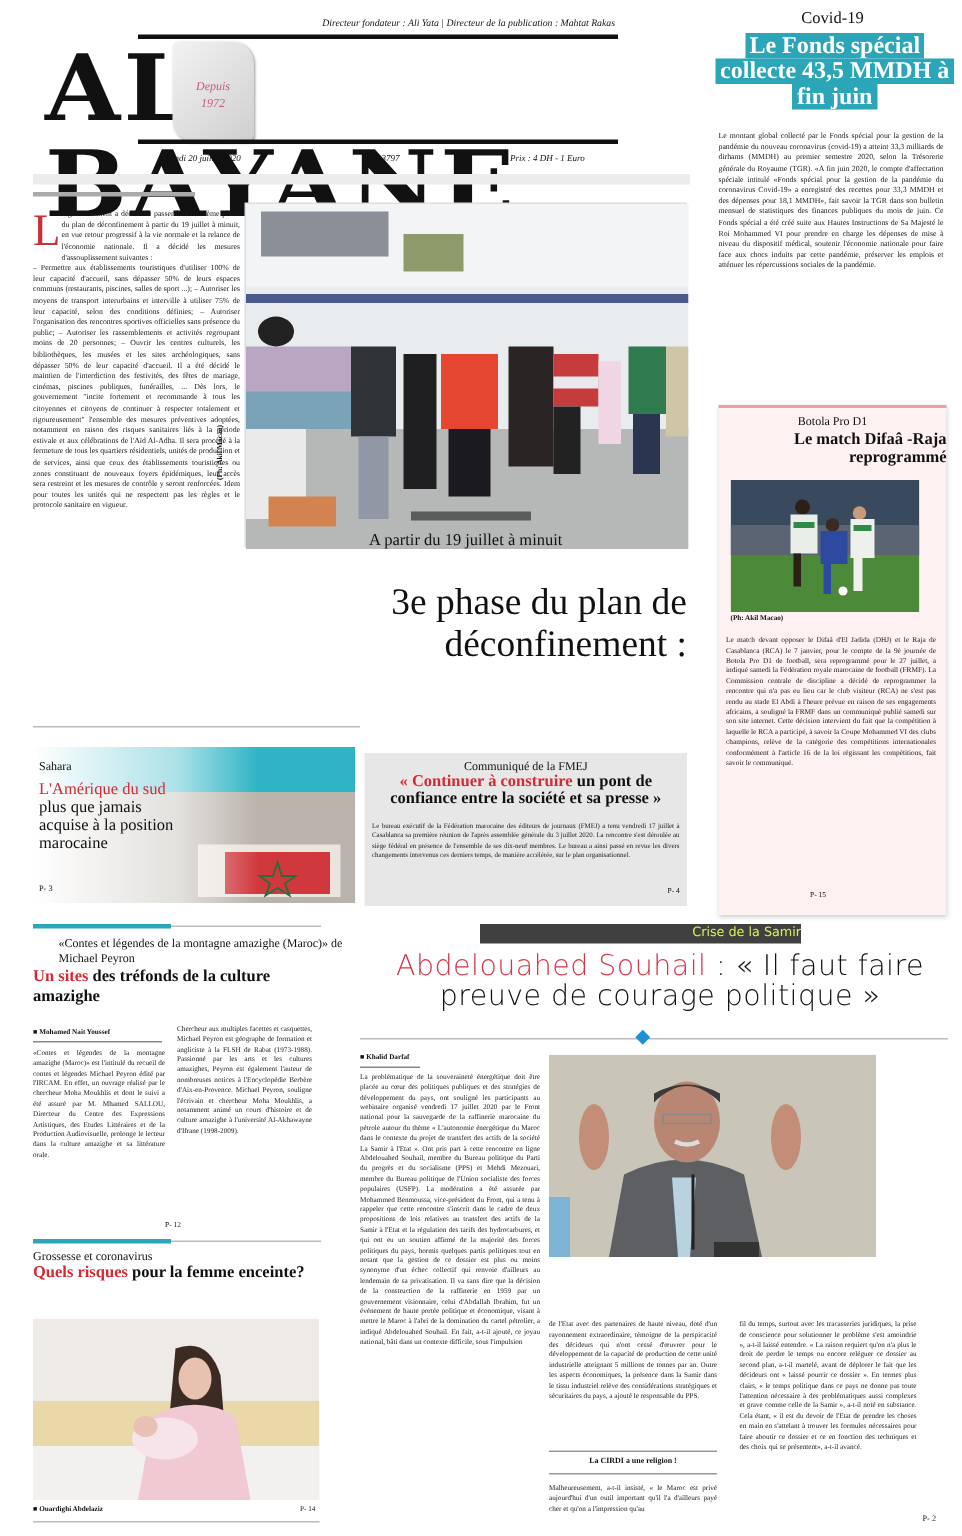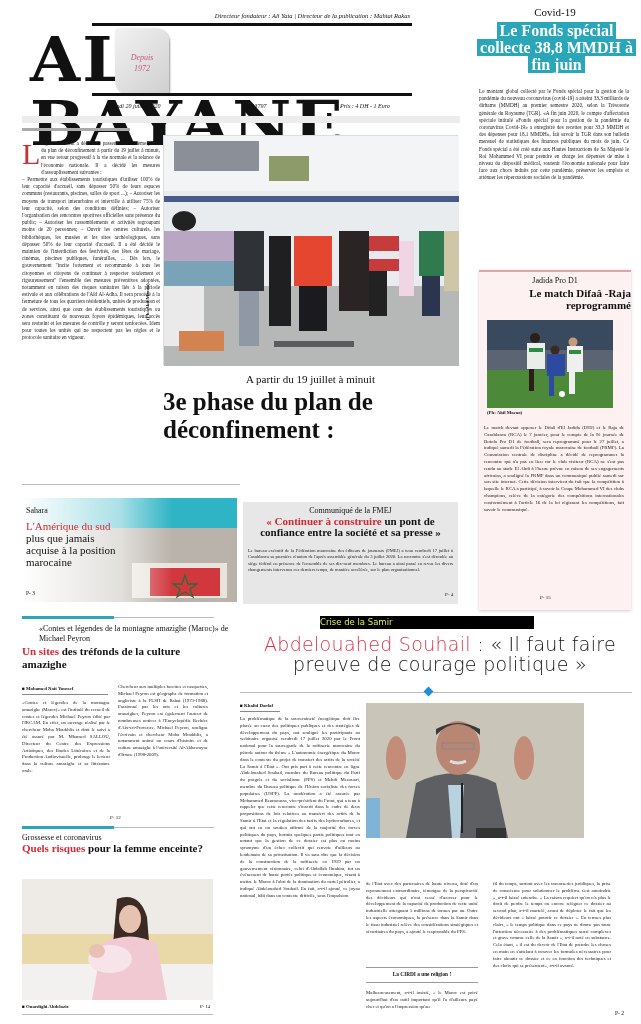--- a/index.html
+++ b/index.html
@@ -27,22 +27,22 @@
 #covid-title span{background:#2aa6b8;padding:0 3px;box-decoration-break:clone;-webkit-box-decoration-break:clone}
 #covid-body{left:479px;top:88px;width:150px}
 
 #lead-bar{left:22px;top:128px;width:108px;height:3px;background:#aaa}
 #lead-drop{left:22px;top:140px;font-size:30px;line-height:28px;color:#c8303a}
 #lead-body{left:22px;top:140px;width:138px}
 #lead-body .first{display:block;padding-left:19px}
 
 #main-photo{left:163px;top:135px;width:295px;height:230px;border:1px solid #ddd}
 #photo-credit-main{left:145px;top:320px;font-size:5px;font-weight:bold;transform:rotate(-90deg);transform-origin:left top;white-space:nowrap}
-#main-kicker{left:163px;top:373px;width:295px;text-align:center;font-size:11px}
-#main-headline{left:163px;top:388px;width:295px;text-align:left;font-size:25px;line-height:28px;font-weight:bold}
+#main-kicker{left:163px;top:354px;width:295px;text-align:center;font-size:11px}
+#main-headline{left:163px;top:388px;width:295px;text-align:right;font-size:25px;line-height:28px;font-weight:normal}
 #lead-sep{left:22px;top:484px;width:218px;height:1px;background:#bbb}
 
 #sahara-box{left:22px;top:498px;width:215px;height:104px;overflow:hidden}
 #sahara-kicker{left:26px;top:506px;font-size:8px}
 #sahara-title{left:26px;top:520px;width:90px;font-size:11px;line-height:12px;font-weight:normal}
 #sahara-page{left:26px;top:590px;font-size:5.5px}
 
 #fmej-box{left:243px;top:502px;width:215px;height:102px;background:#e7e7e7}
 #fmej-kicker{left:243px;top:506px;width:215px;text-align:center;font-size:8px}
 #fmej-title{left:248px;top:516px;width:205px;text-align:center;font-size:11px;line-height:11px;font-weight:bold}
@@ -69,21 +69,21 @@
 
 #gro-bar{left:22px;top:826px;width:92px;height:3px;background:#2aa6b8}
 #gro-bar2{left:114px;top:827px;width:100px;height:1px;background:#bbb}
 #gro-kicker{left:22px;top:833px;font-size:8px}
 #gro-title{left:22px;top:842px;width:200px;font-size:11px;line-height:13px;font-weight:bold}
 #gro-photo{left:22px;top:879px;width:191px;height:121px;overflow:hidden}
 #gro-author{left:22px;top:1004px;font-size:4.8px;font-weight:bold}
 #gro-page{left:200px;top:1004px;font-size:4.8px}
 #gro-rule{left:22px;top:1014px;width:191px;height:1px;background:#bbb}
 
-#samir-kicker{left:320px;top:616px;width:214px;height:13px;background:#000000;color:#d7f259;text-align:left;font-family:"DejaVu Sans",sans-serif;font-size:8.5px;line-height:13px}
+#samir-kicker{left:320px;top:616px;width:214px;height:13px;background:#404040;color:#d7f259;text-align:right;font-family:"DejaVu Sans",sans-serif;font-size:8.5px;line-height:13px}
 #samir-title{left:245px;top:634px;width:390px;text-align:center;font-family:"DejaVu Sans",sans-serif;font-weight:200;font-size:19px;line-height:20px;letter-spacing:0.3px}
 #samir-title .nm{color:#d8344a}
 #samir-rule{left:240px;top:692px;width:392px;height:1px;background:#bbb}
 #samir-diamond{left:425px;top:688px;width:7px;height:7px;background:#1e8fd6;transform:rotate(45deg)}
 #samir-author{left:240px;top:703px;font-size:4.8px;font-weight:bold}
 #samir-author-rule{left:240px;top:711px;width:40px;height:1px;background:#888}
 #samir-col1{left:240px;top:716px;width:120px;font-size:4.8px;line-height:6.8px}
 #samir-photo{left:366px;top:703px;width:218px;height:135px;overflow:hidden}
 #samir-col2{left:366px;top:881px;width:112px;font-size:4.8px;line-height:6.8px}
 #samir-subhead-rule1{left:366px;top:967px;width:112px;height:1px;background:#999}
@@ -101,21 +101,21 @@
 <div class="abs" id="logo"><span class="al">AL</span><span class="sp"></span><span>BAYANE</span></div>
 <div class="abs" id="scroll"></div>
 <div class="abs" id="scroll-text">Depuis 1972</div>
 <div class="abs" id="rule-bottom"></div>
 <div class="abs" id="issue-date">Lundi 20 juillet 2020</div>
 <div class="abs" id="issue-number">N°13797</div>
 <div class="abs" id="issue-price">Prix : 4 DH - 1 Euro</div>
 <div class="abs" id="gray-band"></div>
 
 <div class="abs" id="covid-kicker">Covid-19</div>
-<div class="abs" id="covid-title"><span>Le Fonds spécial collecte 38,8 MMDH à fin juin</span></div>
+<div class="abs" id="covid-title"><span>Le Fonds spécial collecte 43,5 MMDH à fin juin</span></div>
 <div class="abs small" id="covid-body">Le montant global collecté par le Fonds spécial pour la gestion de la pandémie du nouveau coronavirus (covid-19) a atteint 33,3 milliards de dirhams (MMDH) au premier semestre 2020, selon la Trésorerie générale du Royaume (TGR). «A fin juin 2020, le compte d'affectation spéciale intitulé «Fonds spécial pour la gestion de la pandémie du coronavirus Covid-19» a enregistré des recettes pour 33,3 MMDH et des dépenses pour 18,1 MMDH», fait savoir la TGR dans son bulletin mensuel de statistiques des finances publiques du mois de juin. Ce Fonds spécial a été créé suite aux Hautes Instructions de Sa Majesté le Roi Mohammed VI pour prendre en charge les dépenses de mise à niveau du dispositif médical, soutenir l'économie nationale pour faire face aux chocs induits par cette pandémie, préserver les emplois et atténuer les répercussions sociales de la pandémie.</div>
 
 <div class="abs" id="lead-bar"></div>
 <div class="abs" id="lead-drop">L</div>
 <div class="abs small" id="lead-body"><span class="first">e gouvernement a décidé de passer à la troisième phase du plan de déconfinement à partir du 19 juillet à minuit, en vue retour progressif à la vie normale et la relance de l'économie nationale. Il a décidé les mesures d'assouplissement suivantes :</span><span>– Permettre aux établissements touristiques d'utiliser 100% de leur capacité d'accueil, sans dépasser 50% de leurs espaces communs (restaurants, piscines, salles de sport ...); – Autoriser les moyens de transport interurbains et interville à utiliser 75% de leur capacité, selon des conditions définies; – Autoriser l'organisation des rencontres sportives officielles sans présence du public; – Autoriser les rassemblements et activités regroupant moins de 20 personnes; – Ouvrir les centres culturels, les bibliothèques, les musées et les sites archéologiques, sans dépasser 50% de leur capacité d'accueil. Il a été décidé le maintien de l'interdiction des festivités, des fêtes de mariage, cinémas, piscines publiques, funérailles, ... Dès lors, le gouvernement "incite fortement et recommande à tous les citoyennes et citoyens de continuer à respecter totalement et rigoureusement" l'ensemble des mesures préventives adoptées, notamment en raison des risques sanitaires liés à la période estivale et aux célébrations de l'Aïd Al-Adha. Il sera procédé à la fermeture de tous les quartiers résidentiels, unités de production et de services, ainsi que ceux des établissements touristiques ou zones constituant de nouveaux foyers épidémiques, leur accès sera restreint et les mesures de contrôle y seront renforcées. Idem pour toutes les unités qui ne respectent pas les règles et le protocole sanitaire en vigueur.</span></div>
 
 <div class="abs" id="main-photo">
   <svg width="295" height="230" viewBox="0 0 295 230">
     <rect width="295" height="230" fill="#e9ecef"></rect>
     <rect x="0" y="0" width="295" height="55" fill="#f3f4f5"></rect>
@@ -171,21 +171,21 @@
 <div class="abs" id="sahara-title"><span class="red">L'Amérique du sud</span><span> plus que jamais acquise à la position marocaine</span></div>
 <div class="abs" id="sahara-page">P- 3</div>
 
 <div class="abs" id="fmej-box"></div>
 <div class="abs" id="fmej-kicker">Communiqué de la FMEJ</div>
 <div class="abs" id="fmej-title"><span class="red">« </span><span class="red">Continuer à construire</span><span> un pont de confiance entre la société et sa presse »</span></div>
 <div class="abs small" id="fmej-body">Le bureau exécutif de la Fédération marocaine des éditeurs de journaux (FMEJ) a tenu vendredi 17 juillet à Casablanca sa première réunion de l'après assemblée générale du 3 juillet 2020. La rencontre s'est déroulée au siège fédéral en présence de l'ensemble de ses dix-neuf membres. Le bureau a ainsi passé en revue les divers changements intervenus ces derniers temps, de manière accélérée, sur le plan organisationnel.</div>
 <div class="abs" id="fmej-page">P- 4</div>
 
 <div class="abs" id="botola-box"></div>
-<div class="abs" id="botola-kicker">Jadida Pro D1</div>
+<div class="abs" id="botola-kicker">Botola Pro D1</div>
 <div class="abs" id="botola-title">Le match Difaâ -Raja reprogrammé</div>
 <div class="abs" id="botola-photo">
   <svg width="126" height="88" viewBox="0 0 126 88">
     <rect width="126" height="50" fill="#3a4a5e"></rect>
     <rect y="50" width="126" height="38" fill="#4c8a3a"></rect>
     <rect x="0" y="30" width="126" height="20" fill="#5a6472"></rect>
     <circle cx="48" cy="18" r="5" fill="#2b1f18"></circle>
     <rect x="40" y="23" width="18" height="26" fill="#e9eee9"></rect>
     <rect x="42" y="28" width="14" height="4" fill="#2f8a45"></rect>
     <rect x="42" y="49" width="5" height="22" fill="#2b1f18"></rect>

